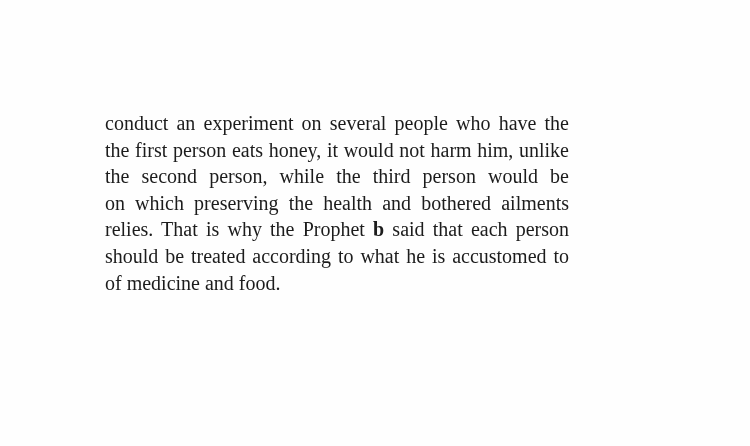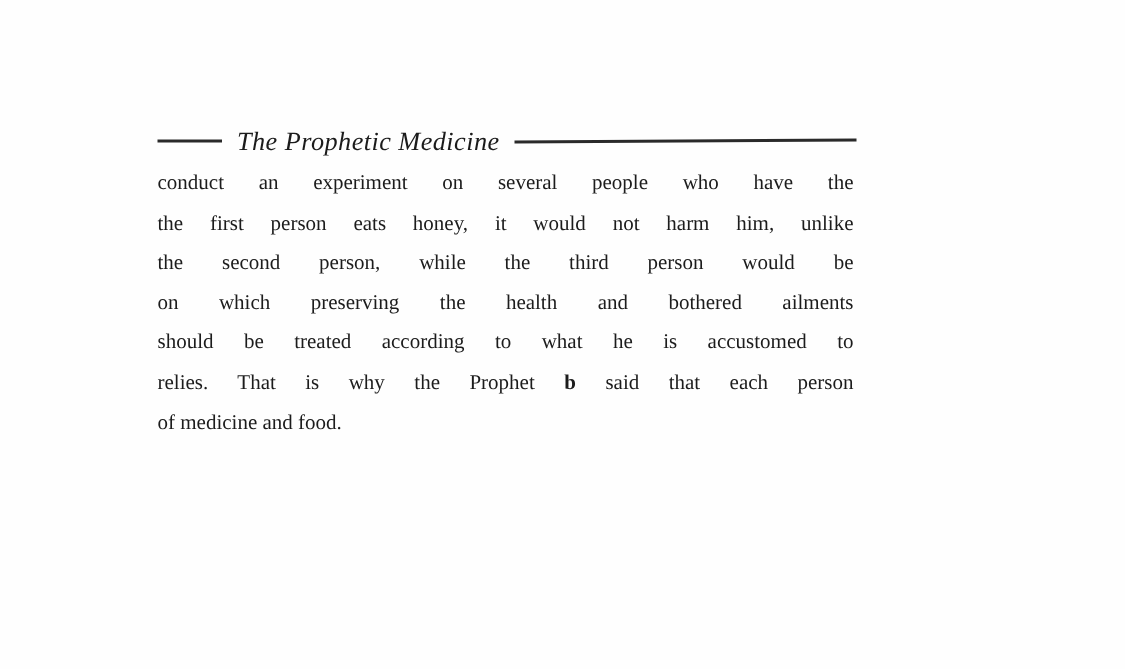--- a/index.html
+++ b/index.html
@@ -41,21 +41,21 @@
     letter-spacing: 0.3px;
     white-space: nowrap;
     color: #1b1b1b;
   }
   
   .bodytext {
     position: absolute;
     left: 105px;
     top: 110px;
     width: 464px;
-    font-size: 14px;
+    font-size: 20px;
     line-height: 26.6px;
     color: #1c1c1c;
   }
   .line {
     text-align: justify;
     text-align-last: justify;
     white-space: normal;
     height: 26.6px;
   }
   .line.last {
@@ -63,29 +63,24 @@
   }
   .symbol {
     font-weight: bold;
   }
 </style>
 </head>
 <body>
 
 <div class="page">
 
-  <div class="header">
-    <span class="rule rule-left"></span>
-    <span class="header-title">The Prophetic Medicine</span>
-    <span class="rule rule-right"></span>
-  </div>
 
   <div class="bodytext">
     <div class="line">conduct an experiment on several people who have the</div>
     <div class="line">the first person eats honey, it would not harm him, unlike</div>
     <div class="line">the second person, while the third person would be</div>
     <div class="line">on which preserving the health and bothered ailments</div>
+    <div class="line"><span>relies. That is why the Prophet</span> <span class="symbol">b</span> <span>said that each person</span></div>
     <div class="line">should be treated according to what he is accustomed to</div>
-    <div class="line"><span>relies. That is why the Prophet</span> <span class="symbol">b</span> <span>said that each person</span></div>
     <div class="line last">of medicine and food.</div>
   </div>
 
 </div>
 
 </body></html>

